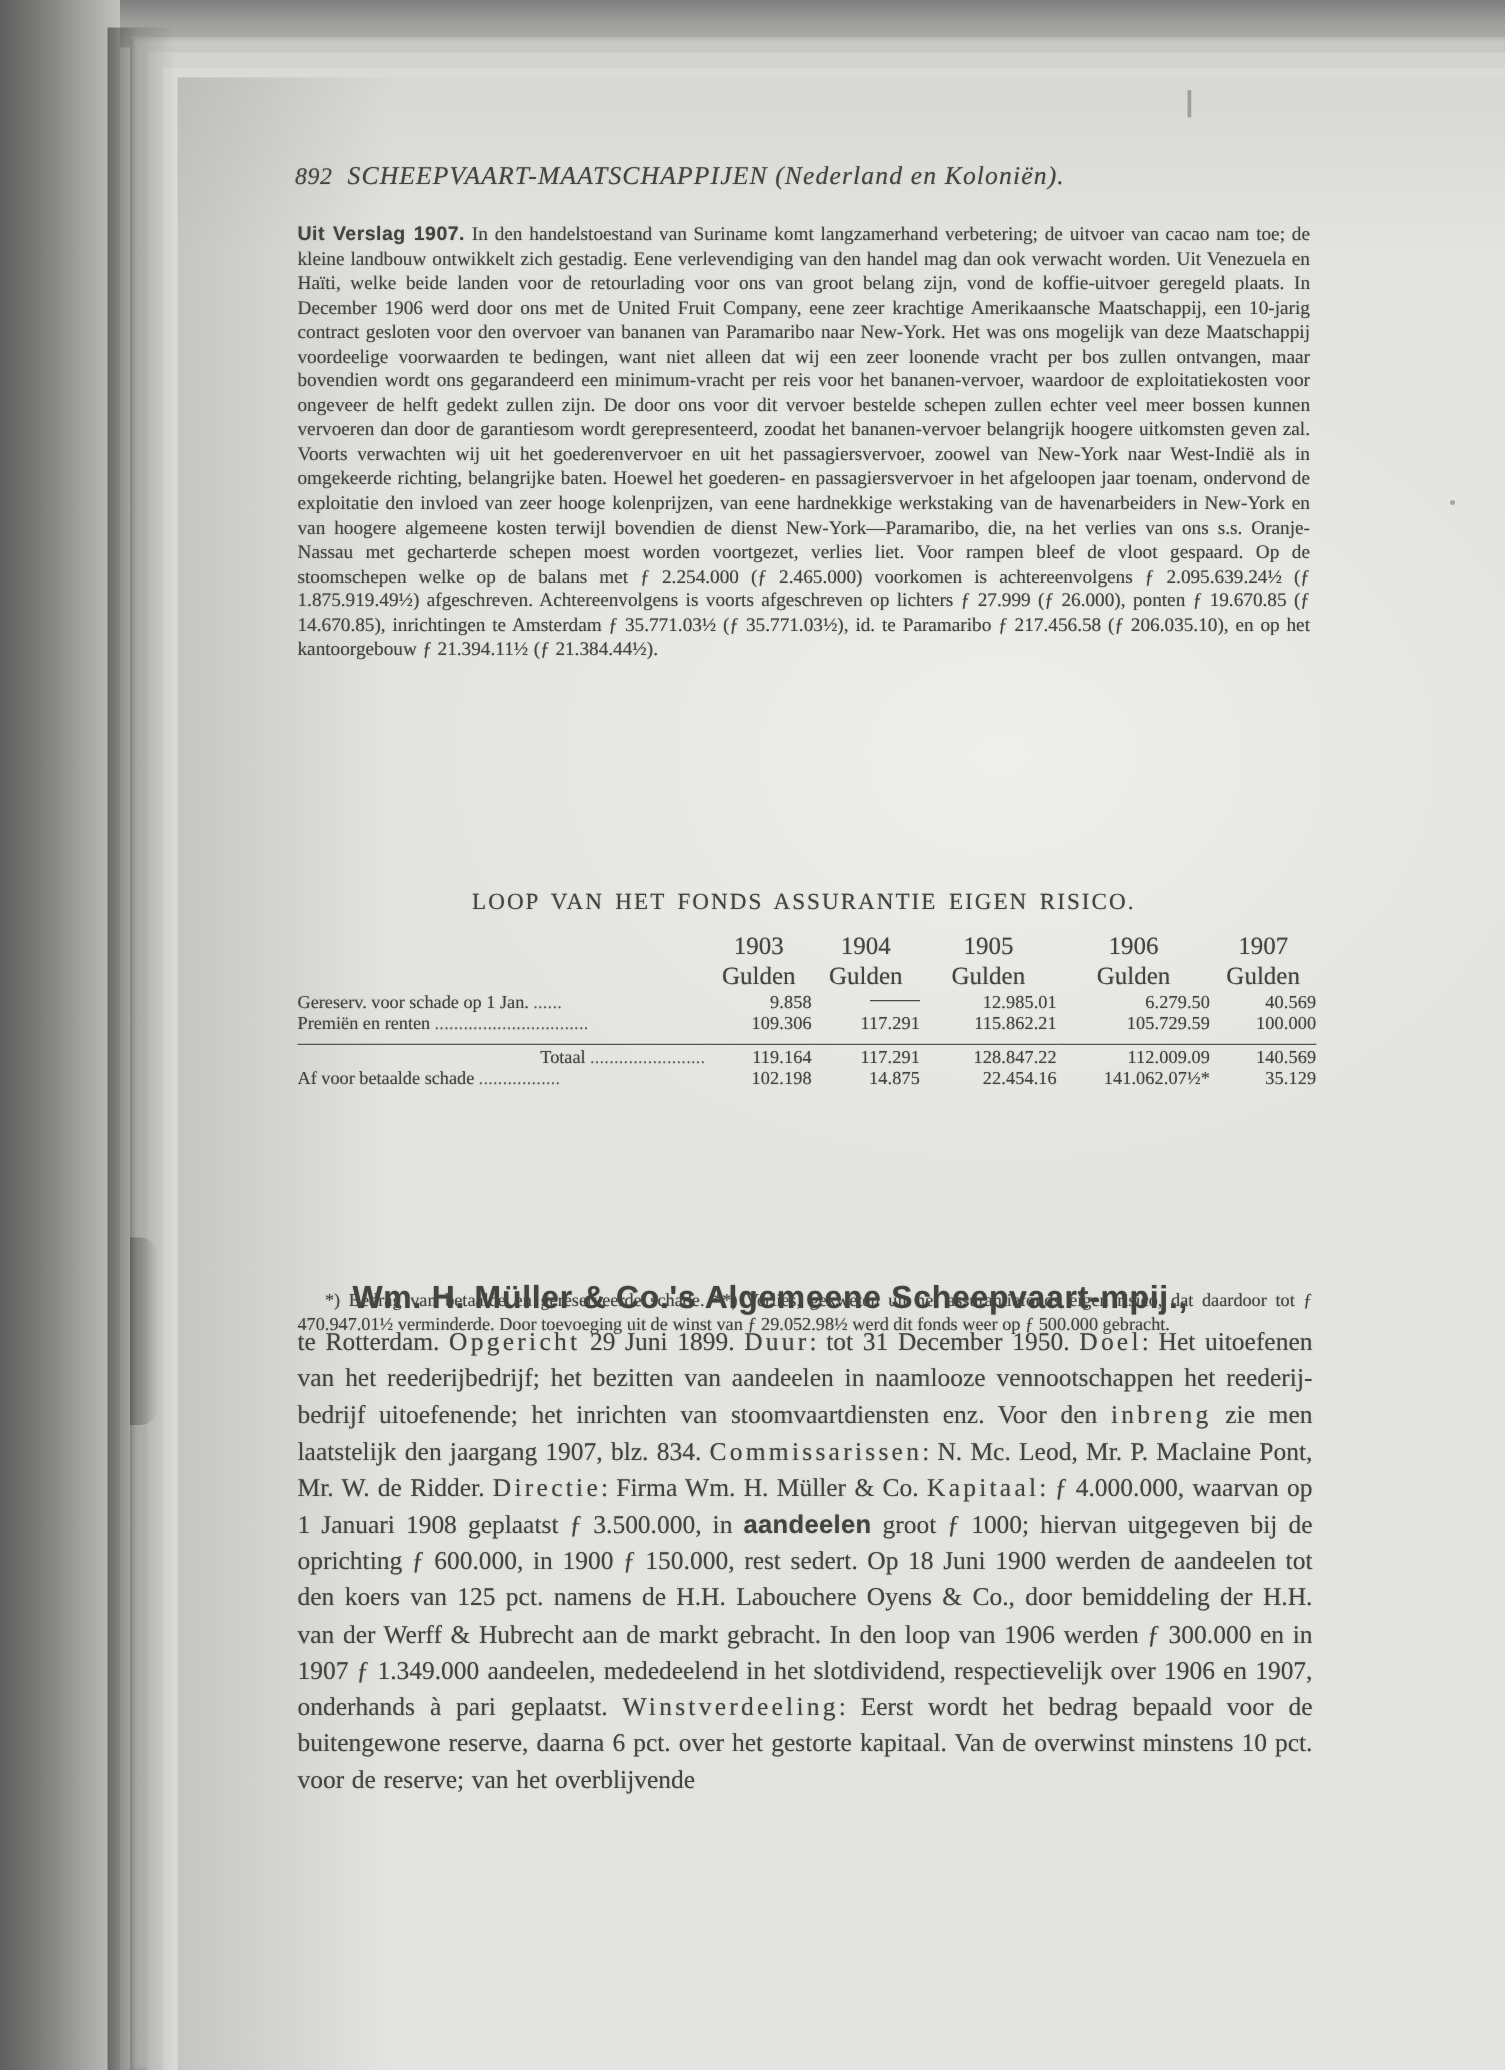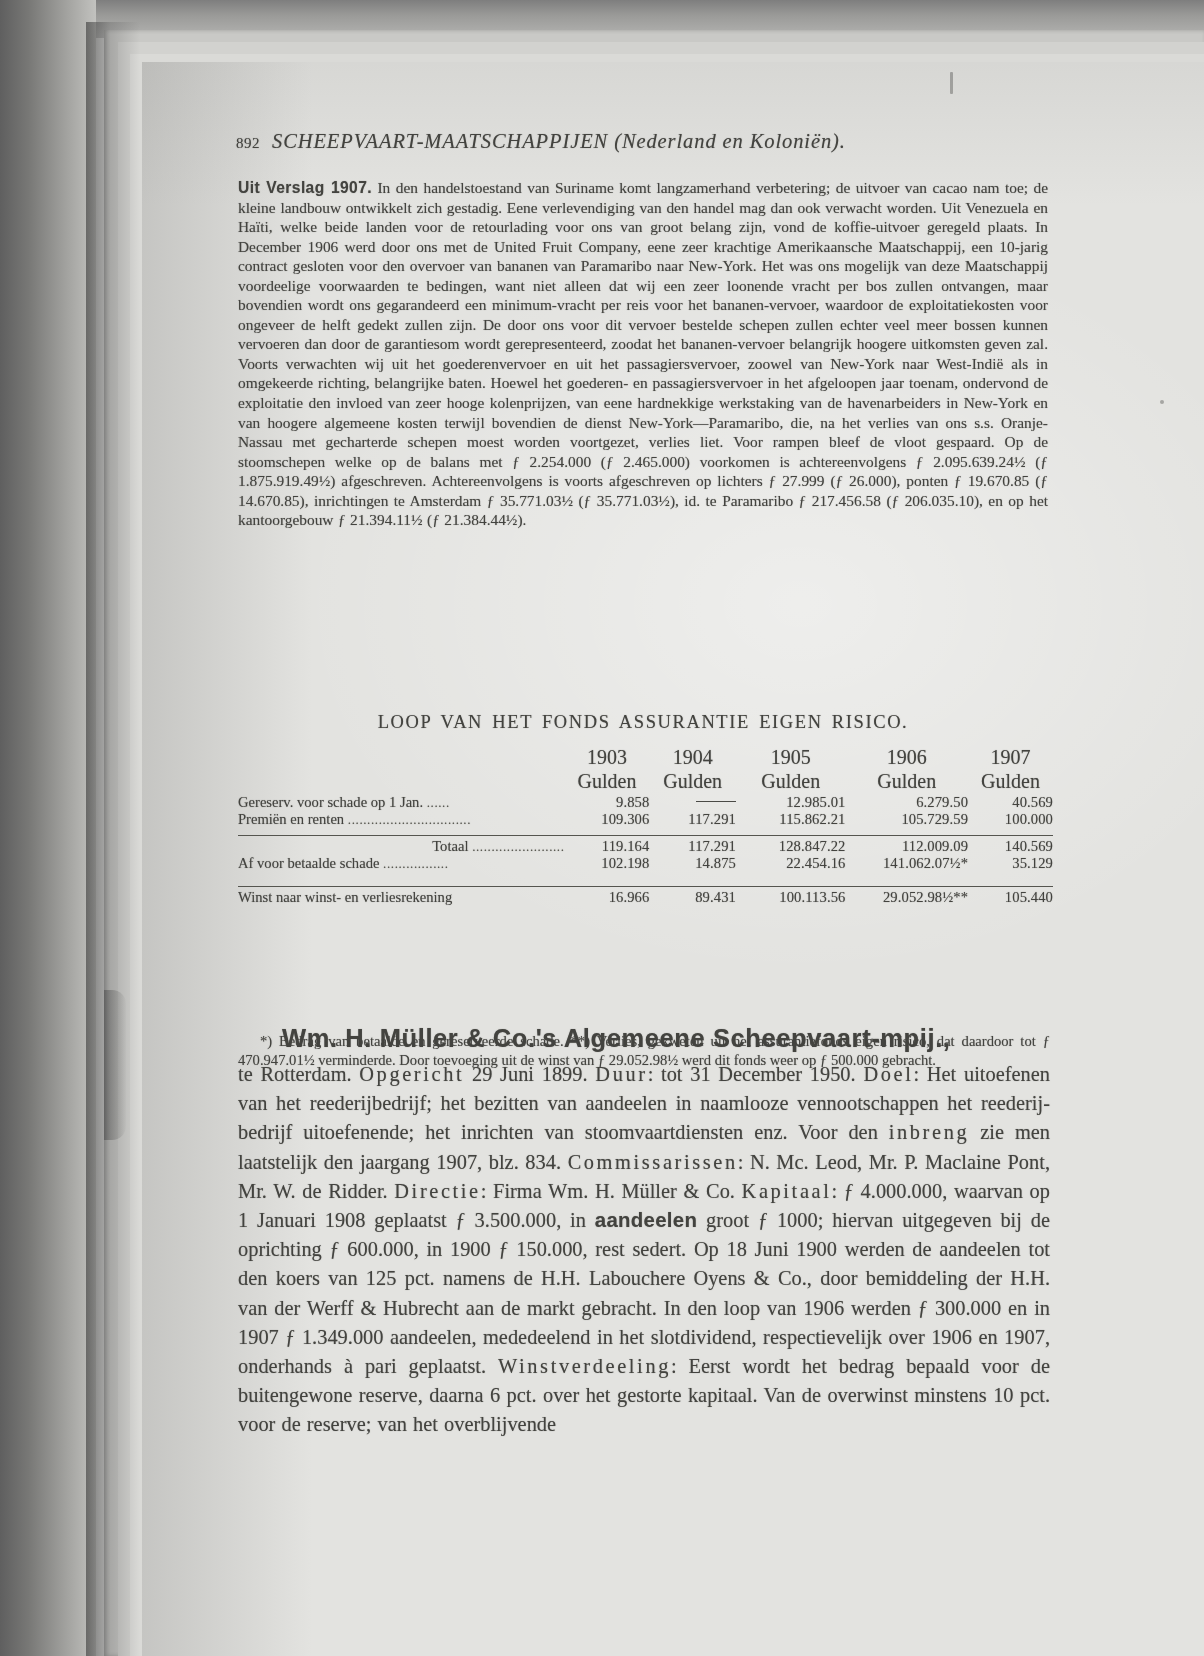--- a/index.html
+++ b/index.html
@@ -82,21 +82,22 @@
     text-shadow: 0 0 1.1px rgba(90,90,86,0.55);
   }
 
   
   .runhead {
     position: absolute;
     left: 94px; top: 68px;
     white-space: nowrap;
   }
   .runhead .folio {
-    font-size: 15px;
+    font-size: 19px;
+    font-style: italic;
     letter-spacing: .5px;
     margin-top: 32px;
   }
   .runhead .hd {
     font-size: 20.5px;
     font-style: italic;
     letter-spacing: .9px;
     margin-left: 12px;
     text-align: center;
   }
@@ -302,28 +303,20 @@
           </tr>
           <tr class="sp">
               <td colspan="6"></td>
             </tr>
 
 
           <tr class="sp">
               <td colspan="6"></td>
             </tr>
 
-          <tr class="rule-top">
-            <td class="lbl"><span>Winst naar winst- en verliesrekening</span></td>
-            <td class="num">16.966</td>
-            <td class="num">89.431</td>
-            <td class="num">100.113.56</td>
-            <td class="num">29.052.98½**</td>
-            <td class="num">105.440</td>
-          </tr>
         </tbody>
       </table>
 
       <div class="foot" style="top:280px; text-indent:22px;margin-top:40px;">*) Bedrag van betaalde en gereserveerde schade. **) Verlies, gekweten uit het assurantiefonds eigen risico, dat daardoor tot ƒ 470.947.01½ verminderde. Door toevoeging uit de winst van ƒ 29.052.98½ werd dit fonds weer op ƒ 500.000 gebracht.</div>
     </div>
 
     <div class="co-head ink" style="top:962px;">Wm. H. Müller &amp; Co.'s Algemeene Scheepvaart-mpij.,</div>
 
     <div class="block-big ink" style="top:998px;">
       <span>te Rotterdam. </span><span class="sp-out">Opgericht</span><span> 29 Juni 1899. </span><span class="sp-out">Duur</span><span>: tot 31 December 1950. </span><span class="sp-out">Doel</span><span>: Het uitoefenen van het reederijbedrijf; het bezitten van aandeelen in naamlooze vennootschappen het reederij-bedrijf uitoefenende; het inrichten van stoomvaartdiensten enz. Voor den </span><span class="sp-out">inbreng</span><span> zie men laatstelijk den jaargang 1907, blz. 834. </span><span class="sp-out">Commissarissen</span><span>: N. Mc. Leod, Mr. P. Maclaine Pont, Mr. W. de Ridder. </span><span class="sp-out">Directie</span><span>: Firma Wm. H. Müller &amp; Co. </span><span class="sp-out">Kapitaal</span><span>: ƒ 4.000.000, waarvan op 1 Januari 1908 geplaatst ƒ 3.500.000, in </span><span class="bold-sans">aandeelen</span><span> groot ƒ 1000; hiervan uitgegeven bij de oprichting ƒ 600.000, in 1900 ƒ 150.000, rest sedert. Op 18 Juni 1900 werden de aandeelen tot den koers van 125 pct. namens de H.H. Labouchere Oyens &amp; Co., door bemiddeling der H.H. van der Werff &amp; Hubrecht aan de markt gebracht. In den loop van 1906 werden ƒ 300.000 en in 1907 ƒ 1.349.000 aandeelen, mededeelend in het slotdividend, respectievelijk over 1906 en 1907, onderhands à pari geplaatst. </span><span class="sp-out">Winstverdeeling</span><span>: Eerst wordt het bedrag bepaald voor de buitengewone reserve, daarna 6 pct. over het gestorte kapitaal. Van de overwinst minstens 10 pct. voor de reserve; van het overblijvende</span>

